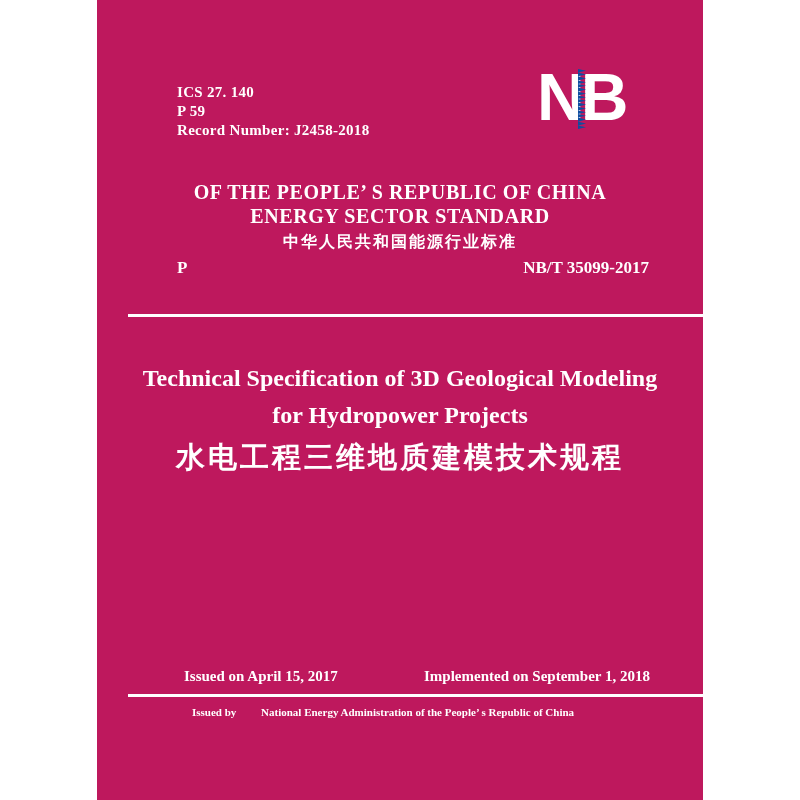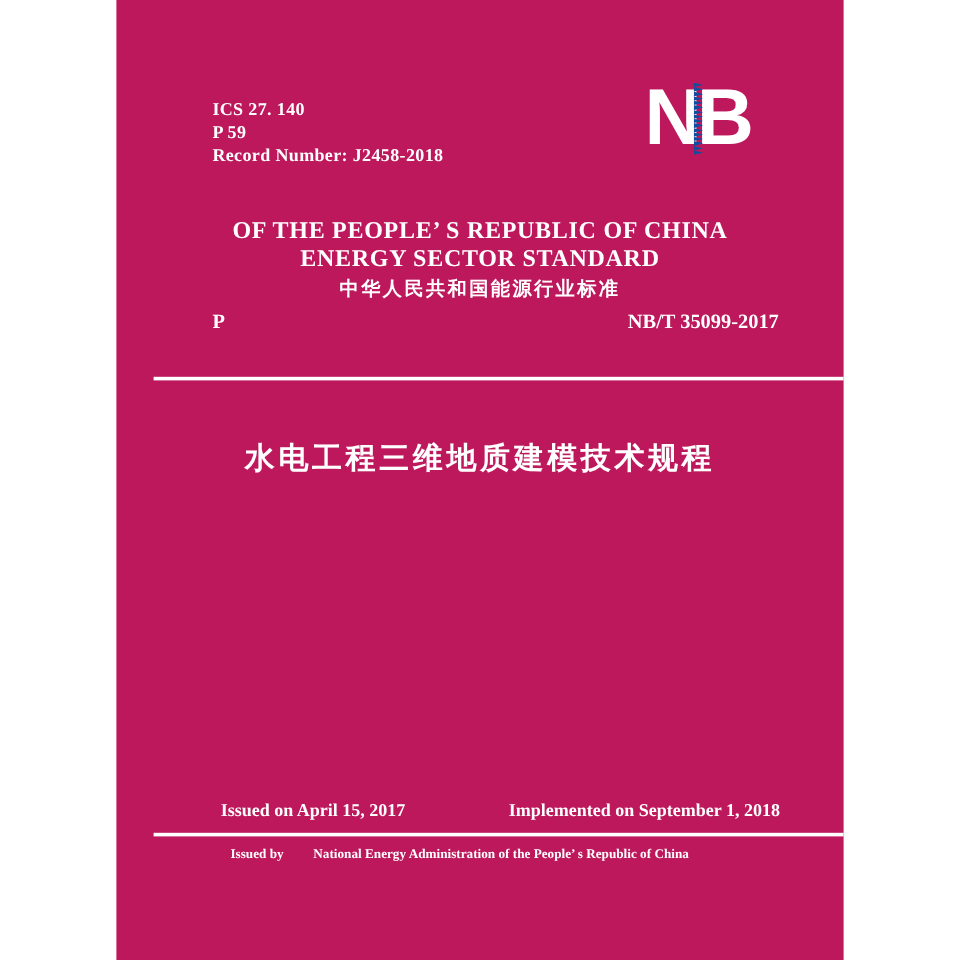--- a/index.html
+++ b/index.html
@@ -115,21 +115,21 @@
     top: 360px;
     text-align: center;
     font-weight: bold;
   }
   .main-title .en {
     font-size: 24px;
     line-height: 37px;
     white-space: nowrap;
   }
   .main-title .cn {
-    font-size: 25px;
+    font-size: 29px;
     line-height: 46px;
     letter-spacing: 3px;
     white-space: nowrap;
     text-align: center;
   }
   
   .dates-row {
     position: absolute;
     left: 87px;
     right: 53px;
@@ -174,20 +174,22 @@
     </div>
 
     <div class="code-row">
       <span>P</span>
       <span>NB/T 35099-2017</span>
     </div>
 
     <div class="rule rule-top"></div>
 
     <div class="main-title">
+      <div class="en">Technical Specification of 3D Geological Modeling</div>
+      <div class="en">for Hydropower Projects</div>
       <div class="cn">水电工程三维地质建模技术规程</div>
     </div>
 
     <div class="dates-row">
       <span>Issued on April 15, 2017</span>
       <span>Implemented on September 1, 2018</span>
     </div>
 
     <div class="rule rule-bottom"></div>
 

